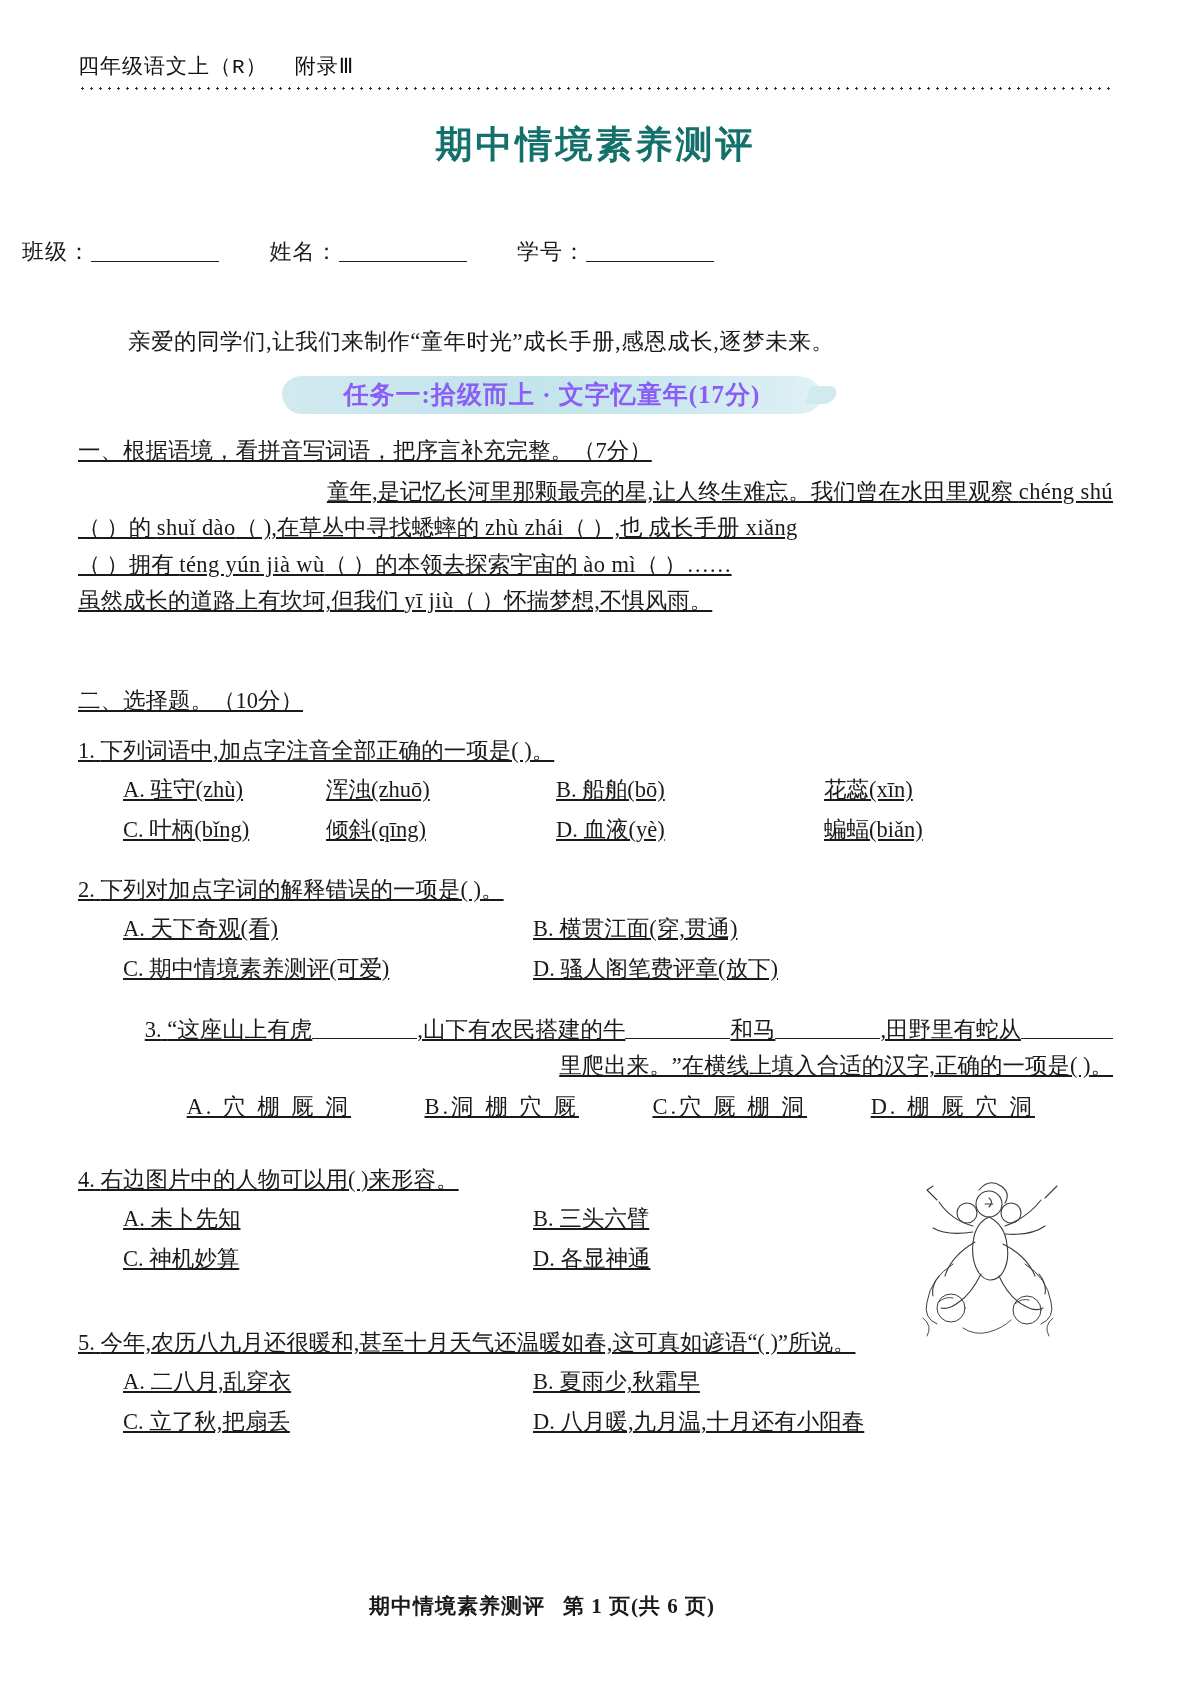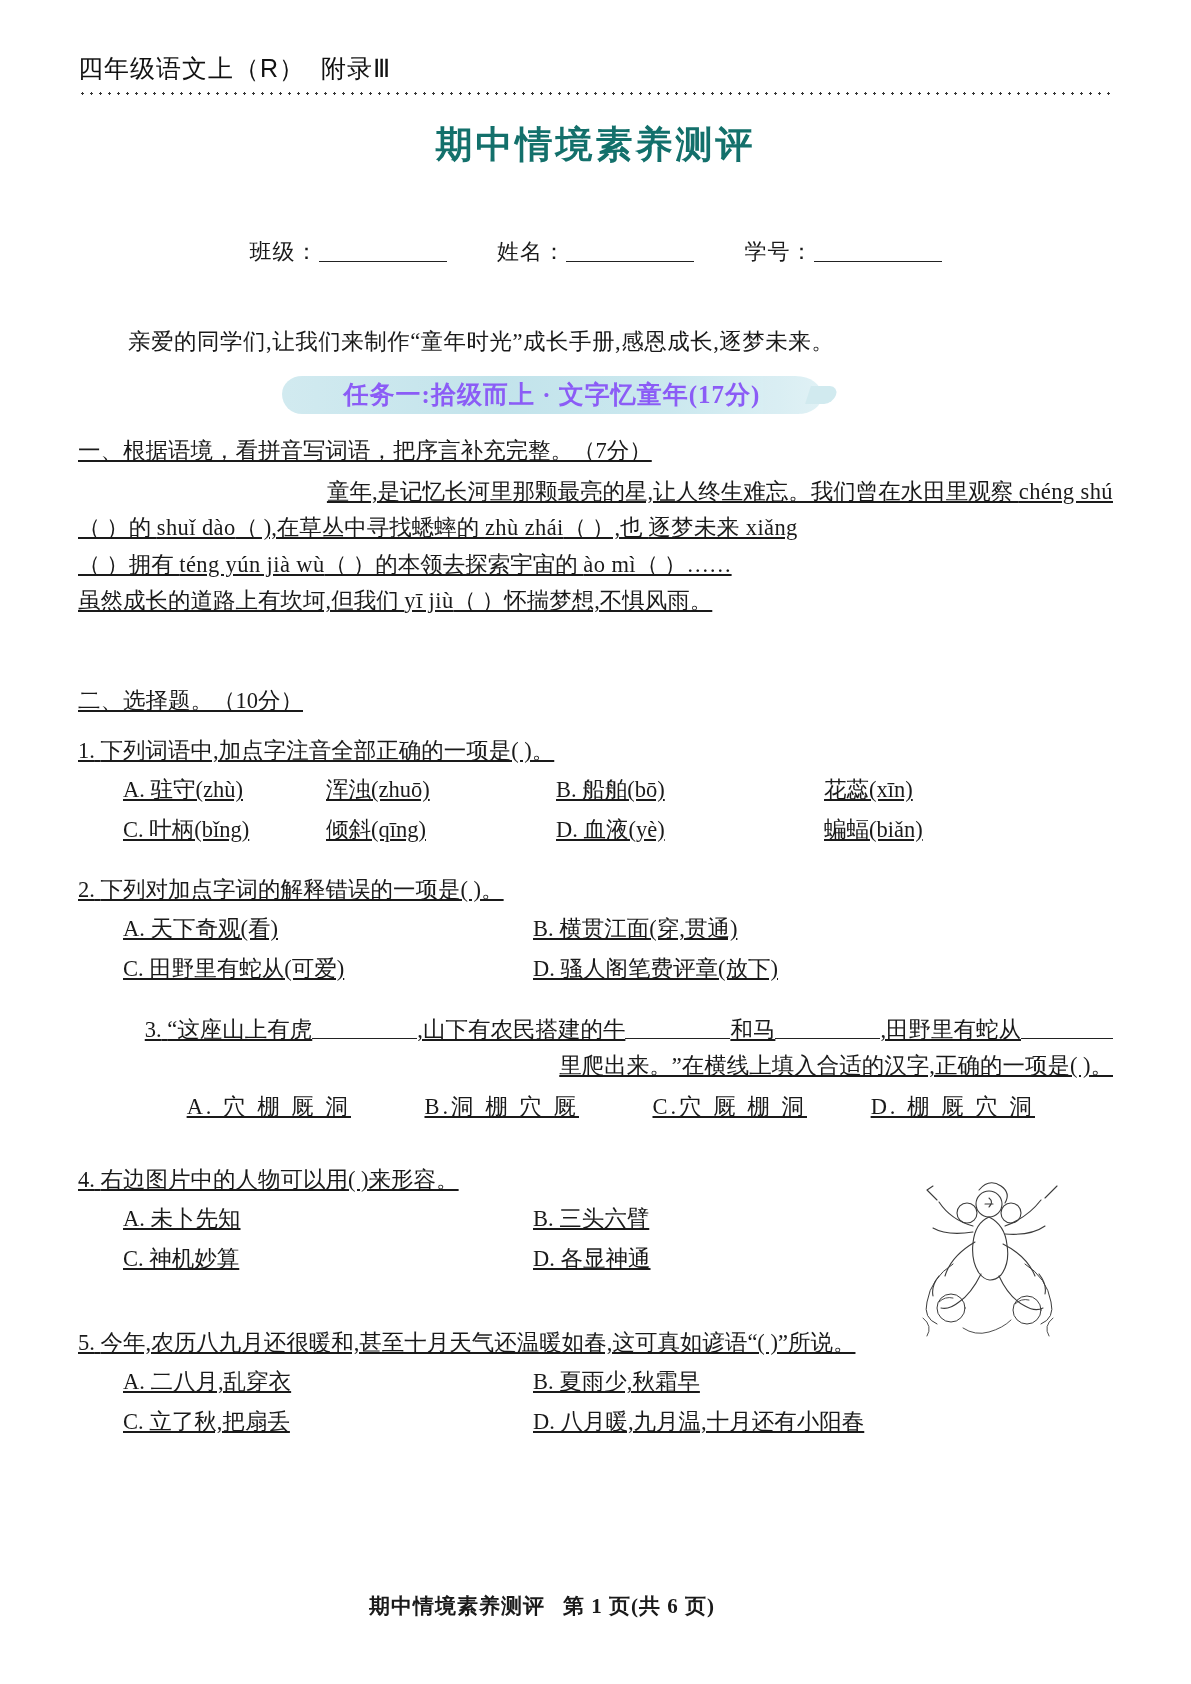--- a/index.html
+++ b/index.html
@@ -23,23 +23,23 @@
   }
 
   
   .header {
     position: absolute;
     top: 52px;
     left: 78px;
     width: 1035px;
   }
   .header-title {
-    font-size: 25px;
+    font-size: 21px;
     letter-spacing: 1px;
-    font-family: Liberation Sans, sans-serif;
+    font-family: Liberation Mono, monospace;
     color: #111;
     white-space: pre;
   }
   .header-dots {
     margin-top: 7px;
     width: 1035px;
     height: 3px;
     background-image: radial-gradient(circle, #333 1.2px, rgba(0,0,0,0) 1.4px);
     background-size: 9px 3px;
     background-repeat: repeat-x;
@@ -58,21 +58,20 @@
     color: #13706b;
     font-family: "Liberation Serif", serif;
   }
 
   
   .info-line {
     position: absolute;
     top: 237px;
     left: 0;
     width: 1191px;
-    text-align: center;
     font-size: 22px;
     letter-spacing: 1px;
   }
   .info-item {
     display: inline-block;
     margin: 0 22px;
   }
   .blank-ul {
     display: inline-block;
     width: 128px;
@@ -228,21 +227,21 @@
     <div class="txt">任务一:拾级而上 · 文字忆童年(17分)</div>
   </div>
 
   <div class="block" style="top:433px;">一、根据语境，看拼音写词语，把序言补充完整。（7分）</div>
 
   <div class="block" style="top:474px;">
     <div class="indent">
       <span>童年,是记忆长河里那颗最亮的星,让人终生难忘。我们曾在水田里观察 </span><span class="py">chéng shú</span>
     </div>
     <div>
-      <span>（            ）的 </span><span class="py">shuǐ dào</span><span>（                ),在草丛中寻找蟋蟀的 </span><span class="py">zhù zhái</span><span>（                   ）,也 </span><span class="py">逐梦未来 xiǎng</span>
+      <span>（            ）的 </span><span class="py">shuǐ dào</span><span>（                ),在草丛中寻找蟋蟀的 </span><span class="py">zhù zhái</span><span>（                   ）,也 </span><span class="py">成长手册 xiǎng</span>
     </div>
     <div>
       <span>（            ）拥有 </span><span class="py">téng yún jià wù</span><span>（                    ）的本领去探索宇宙的 </span><span class="py">ào mì</span><span>（              ）……</span>
     </div>
     <div>
       <span>虽然成长的道路上有坎坷,但我们 </span><span class="py">yī jiù</span><span>（              ）怀揣梦想,不惧风雨。</span>
     </div>
   </div>
 
   <div class="block" style="top:683px;">二、选择题。（10分）</div>
@@ -269,21 +268,21 @@
   <div class="block" style="top:872px;">
     <div>
       <span>2.</span>
       <span>下列对加点字词的解释错误的一项是(          )。</span>
     </div>
     <div class="opts2">
       <span class="o1">A. 天下奇观(看)</span>
       <span class="o2">B. 横贯江面(穿,贯通)</span>
     </div>
     <div class="opts2">
-      <span class="o1">C. 田野里有蛇从(可爱)</span>
+      <span class="o1">C. 期中情境素养测评(可爱)</span>
       <span class="o2">D. 骚人阁笔费评章(放下)</span>
     </div>
   </div>
 
   <div class="block" style="top:1012px;text-align:right;">
     <div>
       <span>3.</span>
       <span>“这座山上有虎</span><span class="ul-mid"></span><span>,山下有农民搭建的牛</span><span class="ul-mid"></span><span>和马</span><span class="ul-mid"></span><span>,田野里有蛇从</span><span class="ul-short"></span>
     </div>
     <div style="padding-left:30px;">里爬出来。”在横线上填入合适的汉字,正确的一项是(          )。</div>

